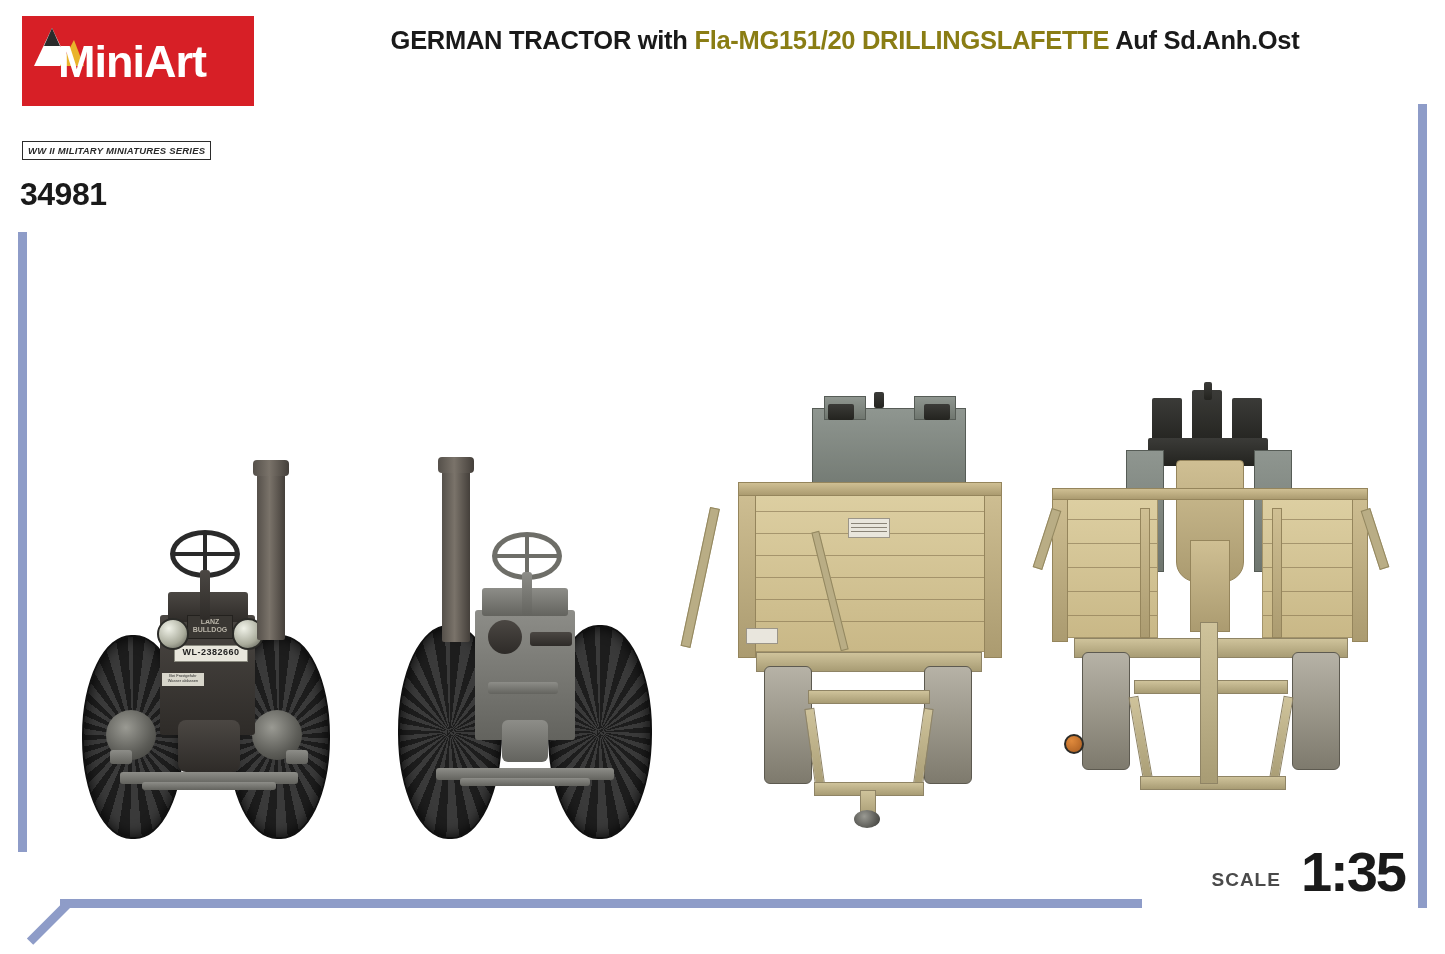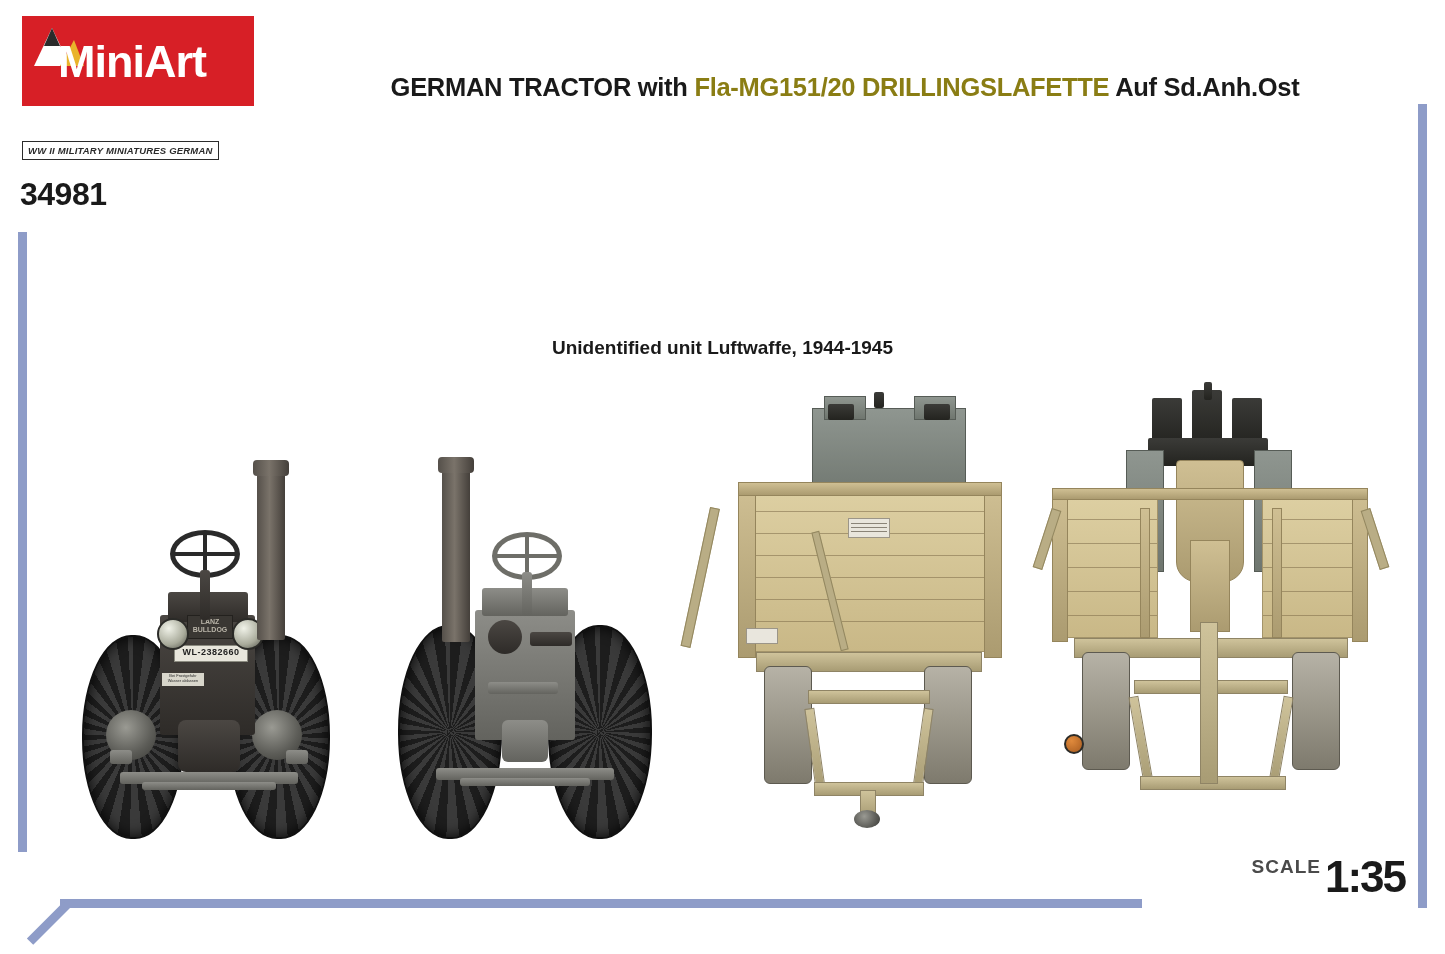--- a/index.html
+++ b/index.html
@@ -57,21 +57,20 @@
     position: absolute;
     left: 270px;
     top: 26px;
     width: 1150px;
     text-align: center;
     font-size: 25.5px;
     font-weight: bold;
     color: #1a1a1a;
     letter-spacing: -0.3px;
     white-space: nowrap;
-    margin-top: 47px;
   }
   .main-title .hl { color: #8a7d14; }
 
   .series-badge {
     position: absolute;
     left: 22px;
     top: 141px;
     border: 1.5px solid #2b2b2b;
     padding: 3px 5px 3px 5px;
     font-size: 9.5px;
@@ -146,31 +145,32 @@
     font-weight: bold;
     color: #1a1a1a;
   }
 
   
   .scale-wrap {
     position: absolute;
     right: 40px;
     bottom: 56px;
     display: flex;
-    gap: 4px;
+    align-items: flex-end;
+    gap: 20px;
   }
   .scale-label {
     font-size: 19px;
     font-weight: bold;
     color: #4a4a4a;
     letter-spacing: 1px;
     padding-bottom: 7px;
   }
   .scale-value {
-    font-size: 44px;
+    font-size: 56px;
     font-weight: bold;
     color: #1a1a1a;
     letter-spacing: -2px;
     line-height: 0.95;
   }
 
   
   .artwork {
     position: absolute;
     left: 30px;
@@ -340,31 +340,30 @@
         <polygon points="30,44 44,18 54,44" fill="#e9b32b"></polygon>
       </svg>
       <div class="logo-text">MiniArt</div>
     </div>
   </div>
 
   <div class="main-title">
     <span>GERMAN TRACTOR with </span><span class="hl">Fla-MG151/20 DRILLINGSLAFETTE</span><span> Auf Sd.Anh.Ost</span>
   </div>
 
-  <div class="series-badge">WW II MILITARY MINIATURES GERMAN</div>
+  <div class="series-badge">WW II MILITARY MINIATURES SERIES</div>
 
   <div class="kit-number">34981</div>
 
   <div class="frame-corner-tr"></div>
   <div class="frame-right"></div>
   <div class="frame-bottom"></div>
   <div class="frame-left"></div>
   <div class="frame-corner-bl"></div>
 
-  <div class="subtitle">Unidentified unit Luftwaffe, 1944-1945</div>
 
   <div class="artwork">
 
     <div class="vehicle" style="left:20px; bottom:30px; width:300px; height:400px;">
 
       <div class="wheel-big" style="left:32px; top:215px; width:98px; height:200px; border-radius:49px/100px;"></div>
       <div class="wheel-big" style="left:178px; top:215px; width:98px; height:200px; border-radius:49px/100px;"></div>
       <div class="hub" style="left:56px; top:290px; width:50px; height:50px;"></div>
       <div class="hub" style="left:202px; top:290px; width:50px; height:50px;"></div>
 

